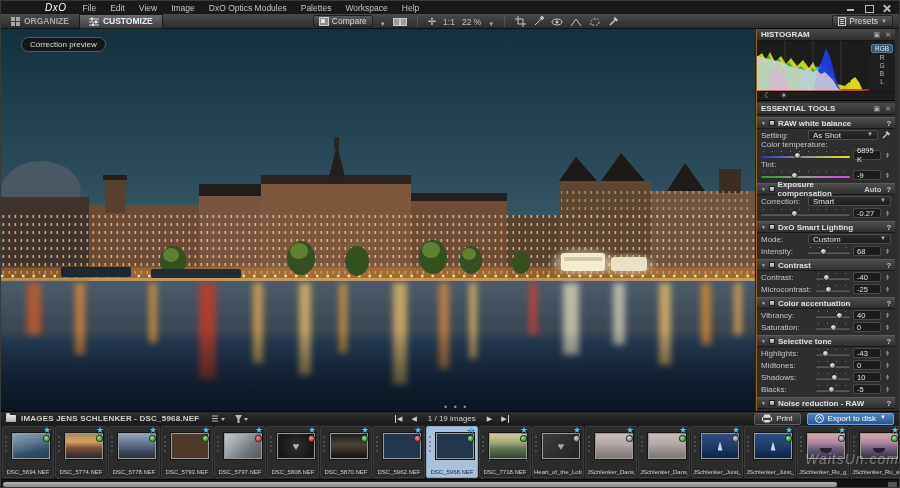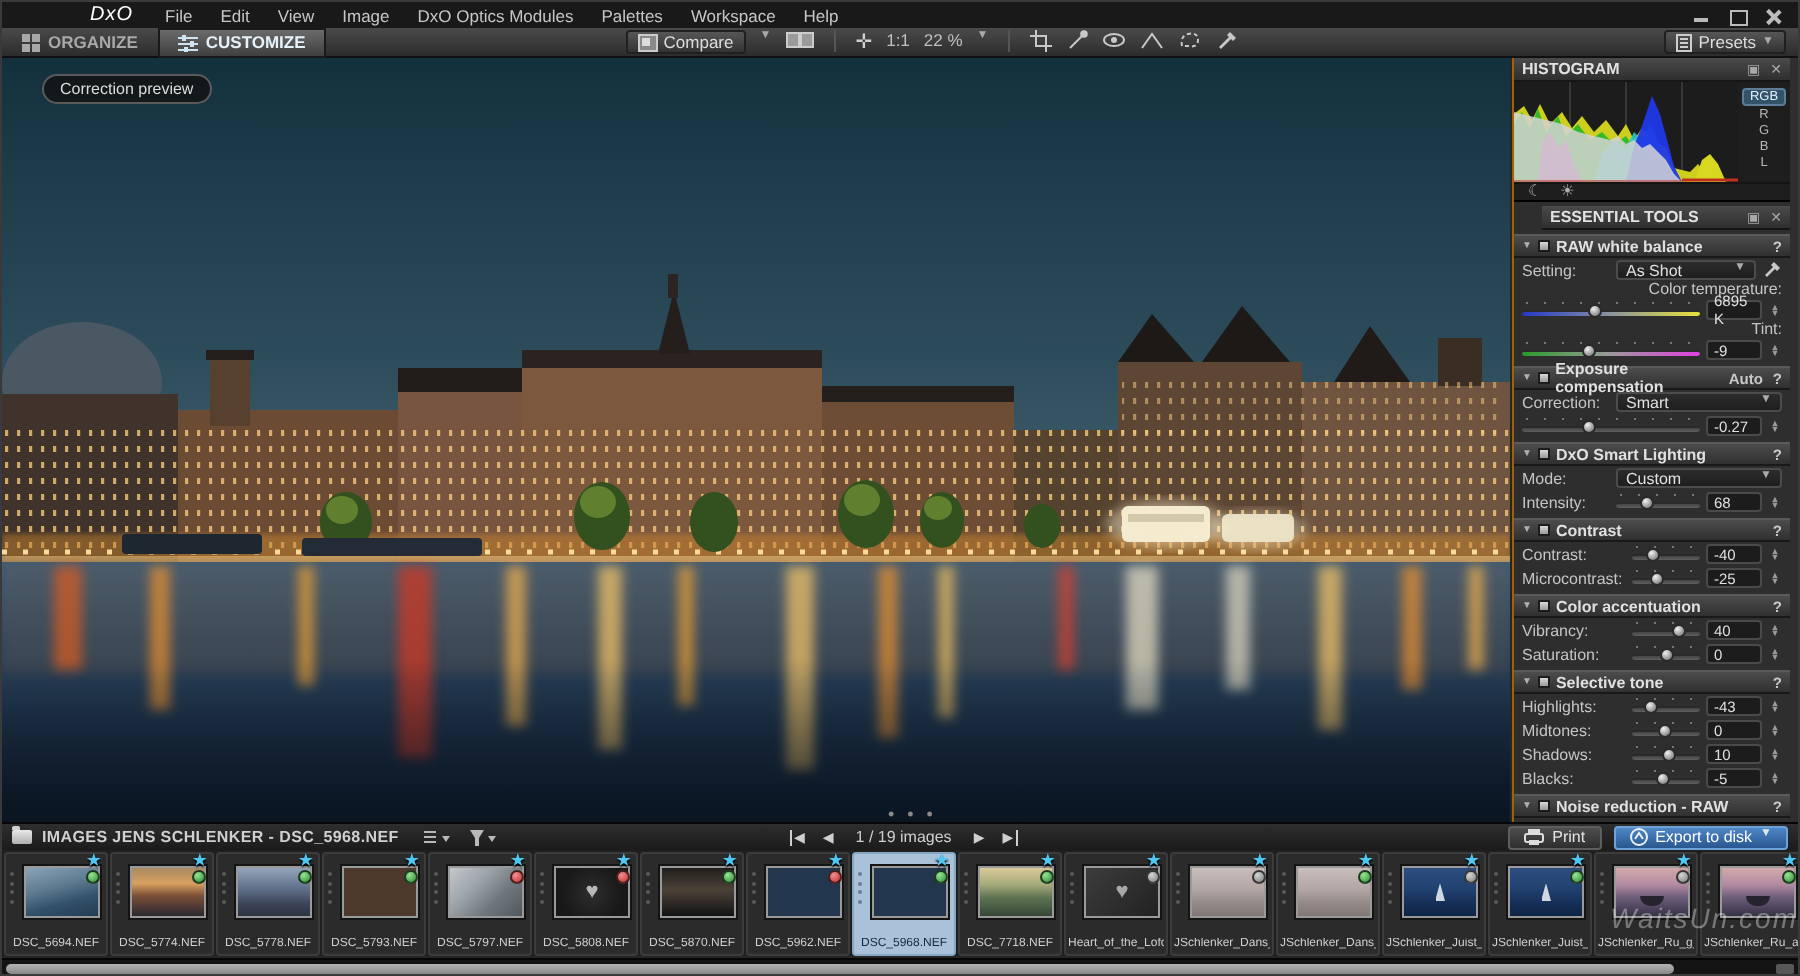--- a/index.html
+++ b/index.html
@@ -19,21 +19,21 @@
   .wc-close::before,.wc-close::after{content:"";position:absolute;left:4px;top:0;width:1.5px;height:9px;background:#bbb;}
   .wc-close::before{transform:rotate(45deg);} .wc-close::after{transform:rotate(-45deg);}
 
   
   .toolbar{position:absolute;top:13px;left:0;right:0;height:15px;
            background:linear-gradient(#4a4a4a,#2c2c2c);border-bottom:1px solid #101010;
            display:flex;align-items:center;font-size:8.5px;color:#c0c0c0;z-index:29;}
   .tab{display:flex;align-items:center;gap:4px;height:15px;padding:0 10px;font-weight:bold;color:#a8a8a8;}
   .tab.active{background:linear-gradient(#6e6e6e,#3c3c3c);color:#e4f2fa;box-shadow:inset 0 0 0 1px #191919;}
   .ico{display:inline-flex;align-items:center;justify-content:center;}
-  .tool-group{display:flex;align-items:flex-start;gap:7px;margin-left:150px;}
+  .tool-group{display:flex;align-items:flex-end;gap:7px;margin-left:150px;}
   .tbtn{display:flex;align-items:center;gap:3px;background:linear-gradient(#565656,#333);
         border:1px solid #202020;border-radius:2px;height:12px;padding:0 5px;color:#ddd;}
   .car{font-size:6px;color:#aaa;}
   .tsep{width:1px;height:11px;background:#1c1c1c;border-right:1px solid #555;margin:0 3px;}
   .presets{margin-left:auto;margin-right:6px;}
 
   
   .viewer{position:absolute;top:28px;left:0;width:754px;height:382px;background:#0c141e;overflow:hidden;}
   .pill{position:absolute;top:8px;left:20px;background:rgba(18,18,18,.82);border:1px solid #5a5a5a;
         border-radius:8px;color:#ddd;font-size:8px;padding:2px 8px;z-index:5;}
@@ -56,21 +56,21 @@
             border-bottom:1px solid #000;color:#b0b0b0;font-size:8px;line-height:8px;}
   .sec-head{height:12px;margin-top:2px;background:linear-gradient(#4c4c4c,#303030);border-top:1px solid #5a5a5a;
             border-bottom:1px solid #191919;display:flex;align-items:center;gap:3px;padding:0 4px;
             font-size:8px;font-weight:bold;color:#e0e0e0;}
   .arrow{font-size:5px;color:#b0b0b0;}
   .chk{width:6px;height:6px;background:linear-gradient(#d8d8d8,#9a9a9a);border:1px solid #1c1c1c;}
   .hright{margin-left:auto;display:flex;gap:5px;align-items:center;font-size:7.5px;color:#c8c8c8;}
   .row{display:flex;align-items:center;gap:3px;padding:0 4px;font-size:8px;color:#c5c5c5;height:12px;}
   .rlabel{width:52px;flex:0 0 auto;}
   .rlabel.narrow{width:44px;}
-  .label-row{font-size:8px;color:#c5c5c5;padding:0 4px;height:8px;line-height:8px;text-align:right;}
+  .label-row{font-size:8px;color:#c5c5c5;padding:0 4px;height:8px;line-height:8px;}
   .dd{flex:1;height:10px;background:linear-gradient(#2c2c2c,#1e1e1e);border:1px solid #4c4c4c;border-radius:2px;
       display:flex;align-items:flex-start;padding:0 4px;color:#e0e0e0;}
   .dd .car{margin-left:auto;}
   .slider{flex:1;position:relative;height:10px;}
   .ticks{position:absolute;left:2px;right:2px;top:1px;height:1px;
          background-image:repeating-linear-gradient(90deg,#777 0 1px,transparent 1px 9px);}
   .track{position:absolute;left:0;right:0;top:5px;height:3px;background:linear-gradient(#444,#5e5e5e);
          border-radius:2px;border-top:1px solid #2a2a2a;}
   .track.temp{background:linear-gradient(90deg,#2438c8,#8890a0 48%,#e8e23a);}
   .track.tint{background:linear-gradient(90deg,#2a9a2a,#9a9a9a 48%,#e040e0);}
@@ -392,21 +392,21 @@
           <span class="ch">G</span>
           <span class="ch">B</span>
           <span class="ch">L</span>
         </div>
       </div>
       <div class="clip-row">
         <span>☾</span>
         <span>☀</span>
       </div>
 
-      <div class="phead" style="margin-top:2px;margin-left:14px;">
+      <div class="phead" style="margin-top:2px;">
         <span>ESSENTIAL TOOLS</span>
         <span class="sp">
             <span>▣</span>
             <span>✕</span>
           </span>
       </div>
 
       <div class="sec-head">
         <span class="arrow">▼</span>
         <span class="chk"></span>

